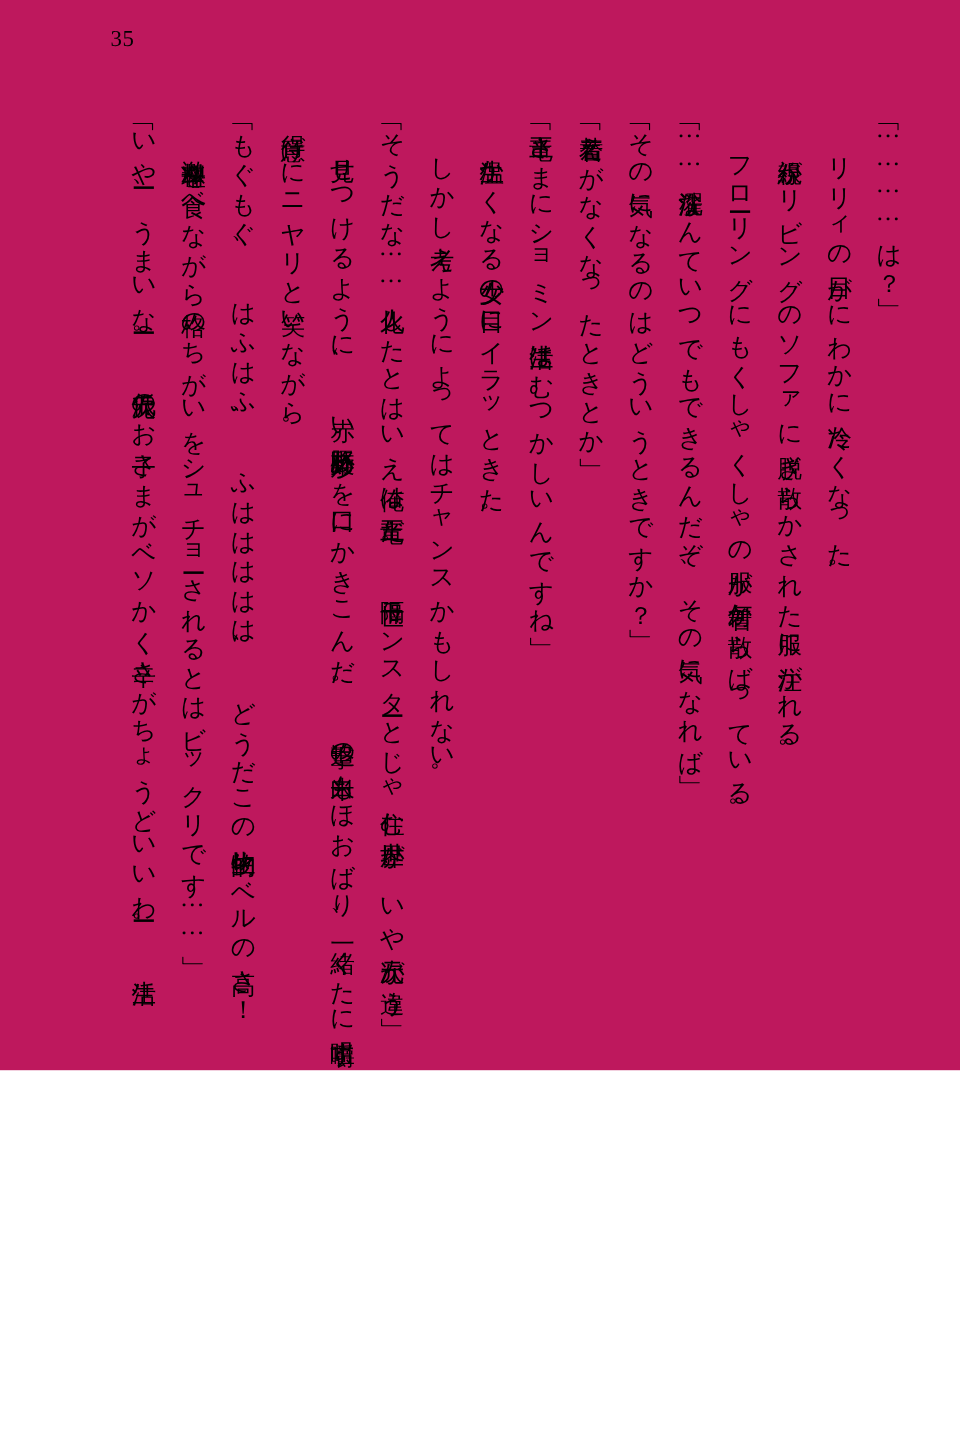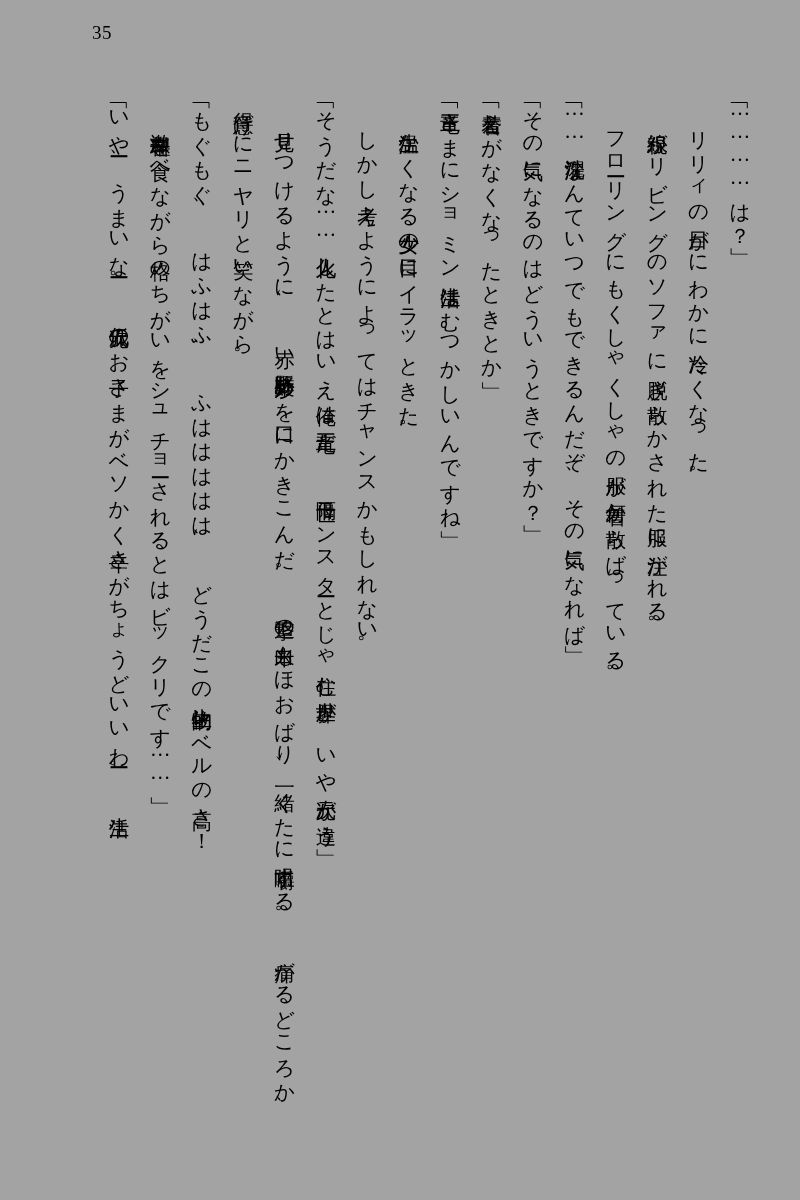--- a/index.html
+++ b/index.html
@@ -3,22 +3,22 @@
 <meta charset="utf-8">
 <style>
   html, body {
     margin: 0;
     padding: 0;
     background: #ffffff;
   }
   .page {
     position: relative;
     width: 800px;
-    height: 1200px;
-    background: #a3a3a3;
+    height: 892px;
+    background: #be185d;
     overflow: hidden;
     font-family: "Liberation Serif", "DejaVu Serif", serif;
     color: #000000;
   }
   .page-number {
     position: absolute;
     top: 22px;
     left: 92px;
     font-size: 19px;
     font-family: "Liberation Serif", "DejaVu Serif", serif;

